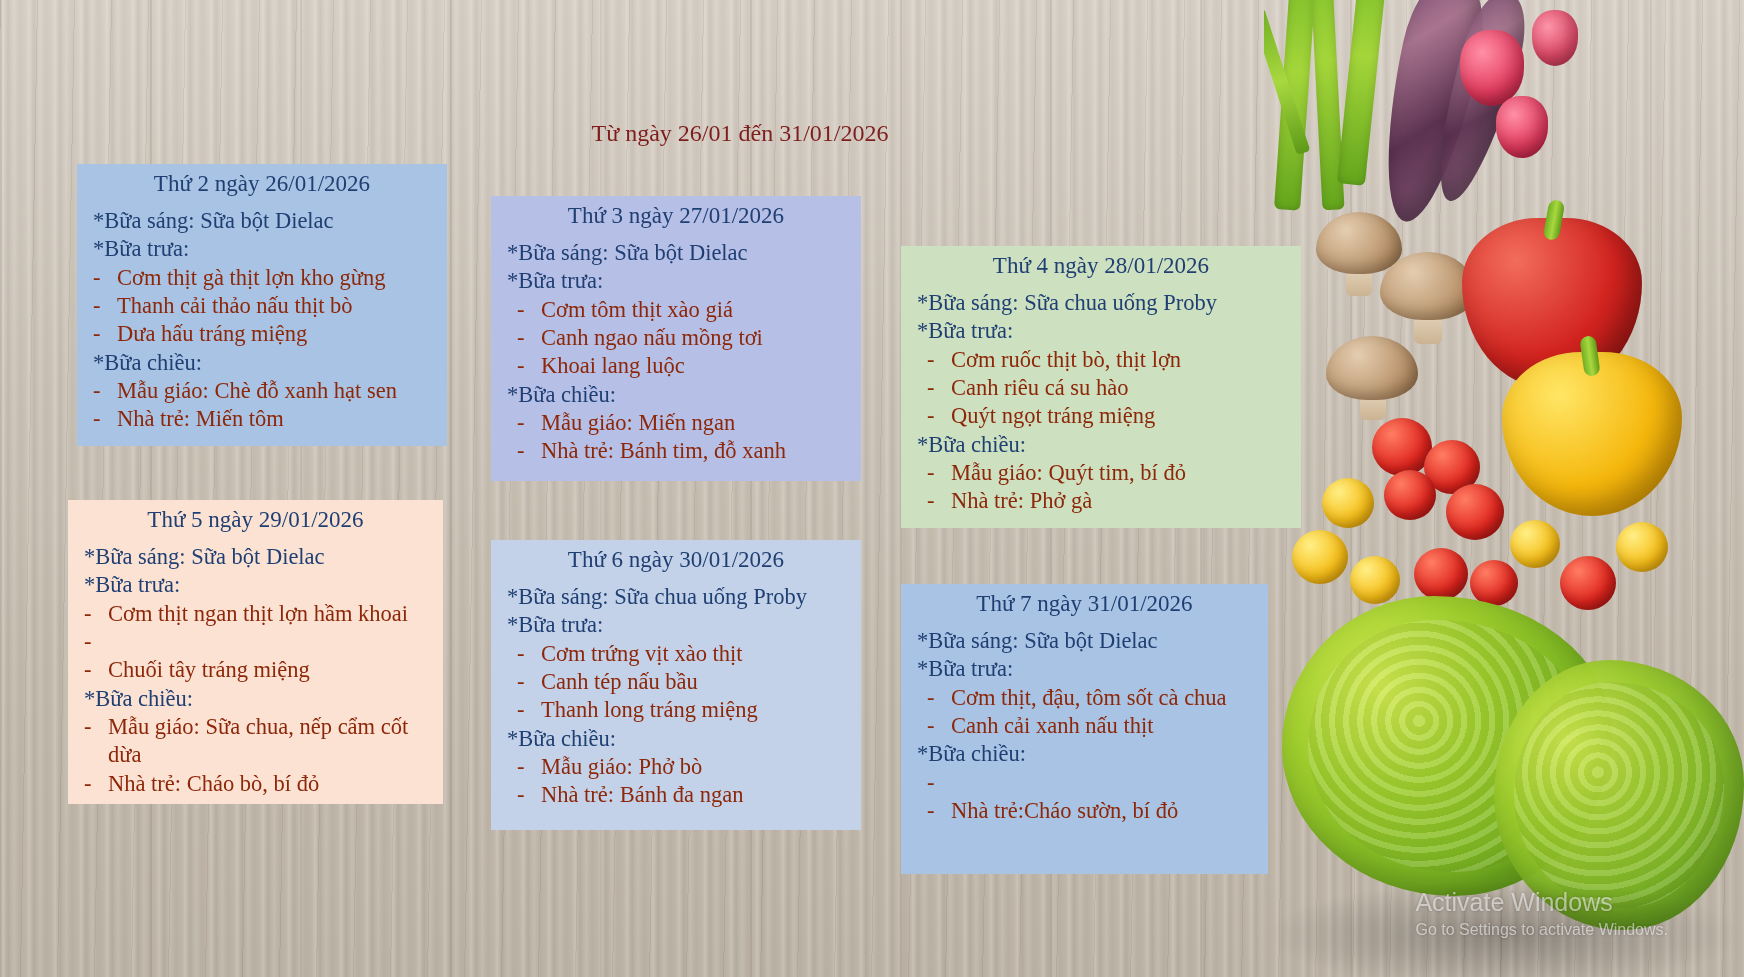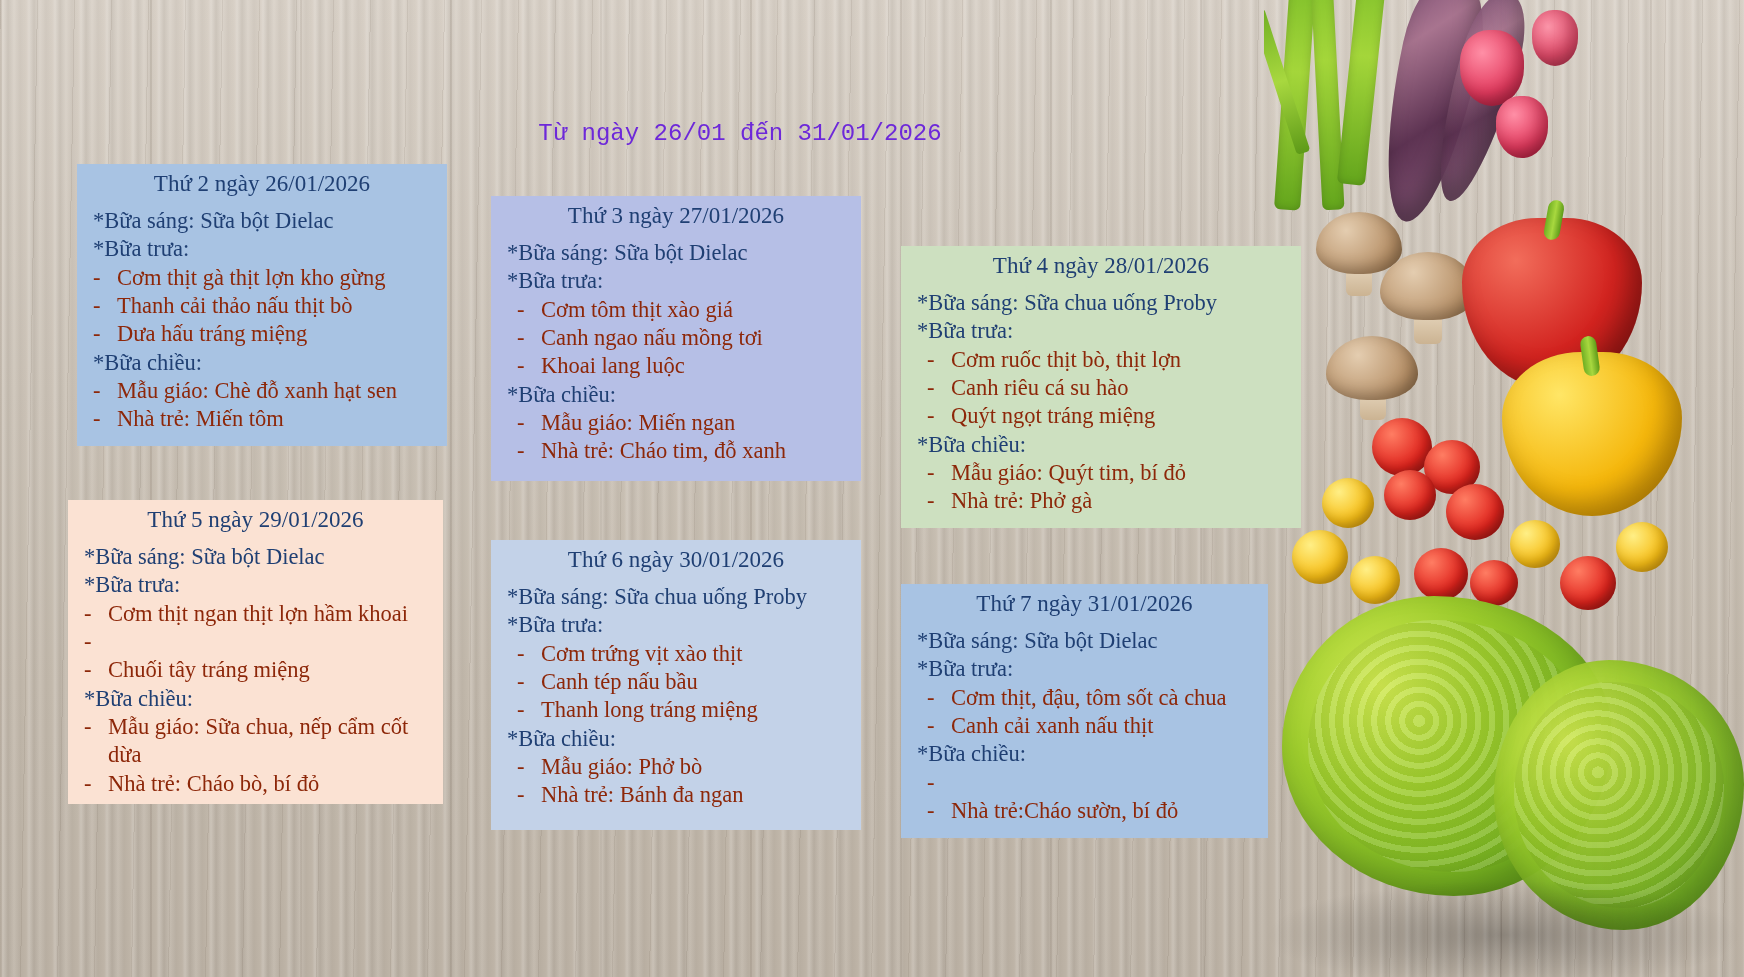--- a/index.html
+++ b/index.html
@@ -155,22 +155,21 @@
     color: #14276b;
     text-shadow: 1px 1px 0 rgba(255,255,255,0.45);
   }
   .subtitle {
     position: absolute;
     left: 0;
     top: 120px;
     width: 1480px;
     text-align: center;
     font-size: 24px;
-    color: #6d28d9;
-    font-family: Liberation Mono, monospace;
+    color: #7f1d1d;
   }
 
   
   .card {
     position: absolute;
     box-sizing: border-box;
     padding: 0 16px 16px 16px;
     font-size: 22.5px;
     line-height: 1.26;
     color: #7a1f0f;
@@ -202,21 +201,21 @@
   .card .bullet .btxt {
     white-space: normal;
   }
   .card .bullet.indent .dash { margin-left: 10px; }
 
   .c1 { left: 77px;  top: 164px;  width: 370px; height: 282px; background: #a8c3e3; }
   .c2 { left: 491px; top: 196px;  width: 370px; height: 285px; background: #b6bfe6; }
   .c3 { left: 901px; top: 246px;  width: 400px; height: 282px; background: #cde0c0; }
   .c4 { left: 68px;  top: 500px;  width: 375px; height: 304px; background: #fbe2d3; }
   .c5 { left: 491px; top: 540px;  width: 370px; height: 290px; background: #c3d2e8; }
-  .c6 { left: 901px; top: 584px;  width: 367px; height: 254px; background: #a8c3e3; }
+  .c6 { left: 901px; top: 584px;  width: 367px; height: 290px; background: #a8c3e3; }
 
   
   .watermark {
     position: absolute;
     right: 76px;
     bottom: 36px;
     text-align: left;
     color: rgba(255,255,255,0.55);
     text-shadow: 0 0 3px rgba(0,0,0,0.25);
     font-family: "Liberation Sans", sans-serif;
@@ -322,21 +321,21 @@
         <span class="dash">-</span>
         <span class="btxt">Khoai lang luộc</span>
       </div>
     <div class="line blue">*Bữa chiều:</div>
     <div class="bullet indent">
         <span class="dash">-</span>
         <span class="btxt">Mẫu giáo: Miến ngan</span>
       </div>
     <div class="bullet indent">
         <span class="dash">-</span>
-        <span class="btxt">Nhà trẻ: Cháo tim, đỗ xanh</span>
+        <span class="btxt">Nhà trẻ: Bánh tim, đỗ xanh</span>
       </div>
   </div>
 
   <div class="card c3">
     <div class="day-head">Thứ 4 ngày 28/01/2026</div>
     <div class="line blue">*Bữa sáng: Sữa chua uống Proby</div>
     <div class="line blue">*Bữa trưa:</div>
     <div class="bullet indent">
         <span class="dash">-</span>
         <span class="btxt">Cơm ruốc thịt bò, thịt lợn</span>
@@ -428,14 +427,18 @@
     <div class="line blue">*Bữa chiều:</div>
     <div class="bullet indent">
         <span class="dash">-</span>
       </div>
     <div class="bullet indent">
         <span class="dash">-</span>
         <span class="btxt">Nhà trẻ:Cháo sườn, bí đỏ</span>
       </div>
   </div>
 
+  <div class="watermark">
+    <div class="wm1">Activate Windows</div>
+    <div class="wm2">Go to Settings to activate Windows.</div>
+  </div>
 
 </div>
 
 </body></html>

